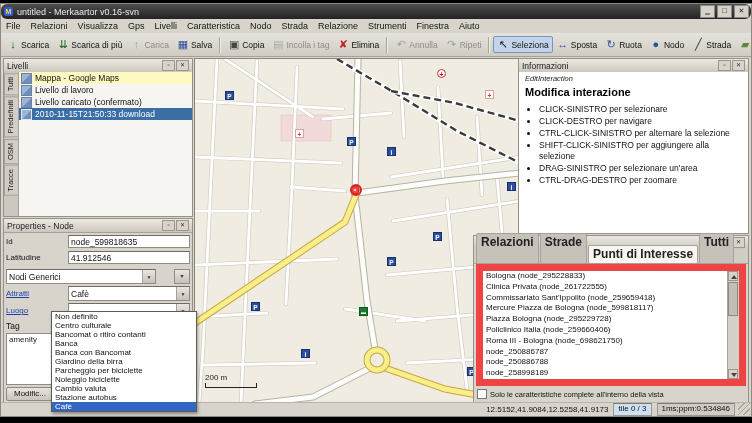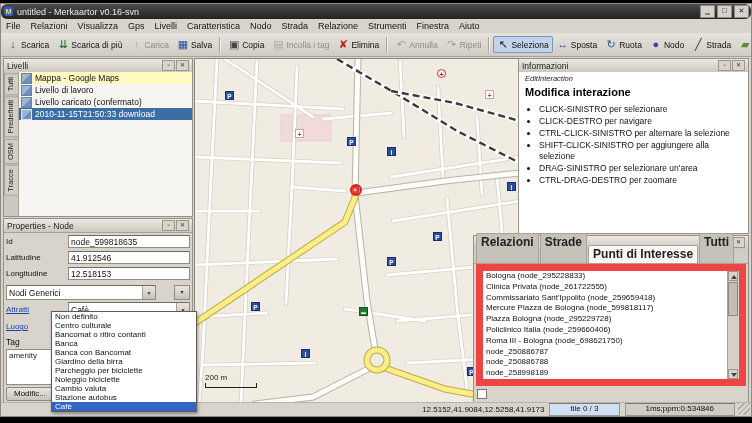--- a/index.html
+++ b/index.html
@@ -134,21 +134,21 @@
   .vs-down::before{top:3px;border-top:4px solid #444;}
   .vs-thumb{position:absolute;left:0;top:11px;width:10px;height:34px;background:#c2beb6;border:1px solid #8e8a82;box-sizing:border-box;}
   .feat-footer{position:absolute;left:3px;right:2px;bottom:2px;height:12px;display:flex;align-items:center;gap:3px;font-size:7.5px;color:#111;}
   .checkbox{width:8px;height:8px;border:1px solid #777;background:#fff;flex:none;}
   .feat-footer span{white-space:nowrap;overflow:hidden;}
 
   
   .statusbar{position:absolute;left:0;bottom:0;right:0;height:14px;background:#d8d4cc;border-top:1px solid #b8b4ac;
     display:flex;align-items:center;justify-content:flex-end;gap:5px;font-size:8px;color:#111;
     padding-right:16px;box-sizing:border-box;}
-  .sb-box{border:1px solid #9a968e;border-top-color:#7e7a72;background:#d0ccc4;padding:0 20px;height:11px;line-height:10px;white-space:nowrap;}
+  .sb-box{border:1px solid #9a968e;border-top-color:#7e7a72;background:#d0ccc4;padding:0 4px;height:11px;line-height:10px;white-space:nowrap;}
   .sb-box.tiles{background:#cfe0f2;}
   .sb-grip{position:absolute;right:1px;bottom:1px;width:12px;height:12px;
     background:repeating-linear-gradient(135deg,#a8a49c 0 1px,transparent 1px 4px);}
 </style>
 </head>
 <body>
 
 <div class="window">
 
   <div class="titlebar">
@@ -305,24 +305,20 @@
             <div class="prop-row" style="margin-bottom:3px;">
               <span class="prop-label">Id</span>
               <input class="prop-input" value="node_599818635" style="">
             </div>
 
             <div class="prop-row" style="margin-bottom:3px;">
               <span class="prop-label">Latitudine</span>
               <input class="prop-input" value="41.912546" style="">
             </div>
 
-            <div class="prop-row" style="margin-bottom:3px;">
-              <span class="prop-label">Longitudine</span>
-              <input class="prop-input" value="12.518153" style="">
-            </div>
           </div>
         <div class="prop-row">
           <div class="combo">
             <span class="combo-text">Nodi Generici</span>
             <span class="combo-arrow"></span>
           </div>
           <span class="mini-btn"></span>
         </div>
         <div class="prop-row">
           <span class="prop-label link">Attratti</span>
@@ -475,20 +471,21 @@
             <div class="feat-item">node_259659369</div>
           </div>
         <div class="vscroll">
           <div class="vs-btn vs-up"></div>
           <div class="vs-thumb"></div>
           <div class="vs-btn vs-down"></div>
         </div>
       </div>
       <div class="feat-footer">
         <span class="checkbox"></span>
+        <span>Solo le caratteristiche complete all'interno della vista</span>
       </div>
     </div>
 
   </div>
 
   <div class="dropdown">
 
   <div class="dd-item">Non definito</div>
       <div class="dd-item">Centro culturale</div>
       <div class="dd-item">Bancomat o ritiro contanti</div>

